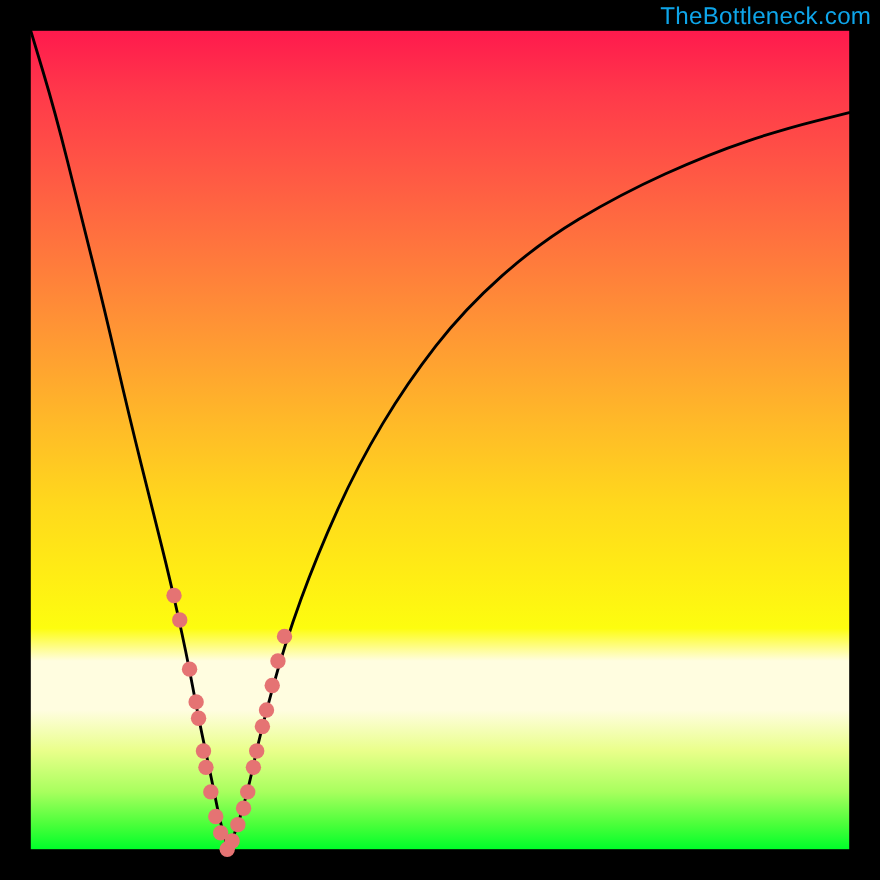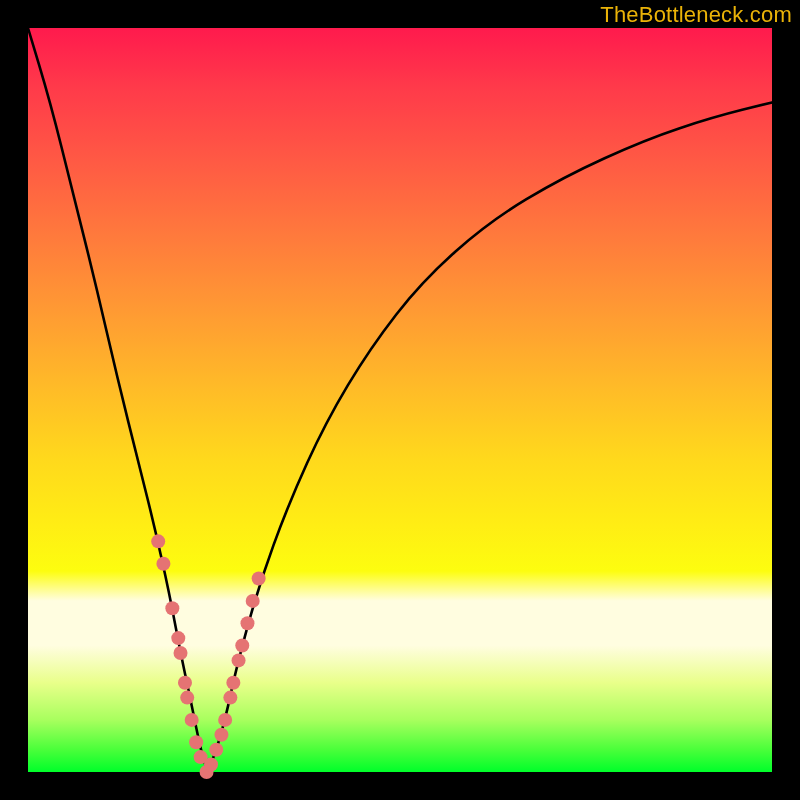--- a/index.html
+++ b/index.html
@@ -48,21 +48,21 @@
     left: 0;
     top: 0;
     width: 744px;
     height: 744px;
     overflow: visible;
   }
   .watermark {
     position: absolute;
     top: 2px;
     right: 8px;
-    color: #eab308;
+    color: #0ea5e9;
     font-size: 22px;
     font-weight: 500;
     letter-spacing: 0.2px;
     user-select: none;
     text-align: right;
   }
 </style>
 </head>
 <body>
 

